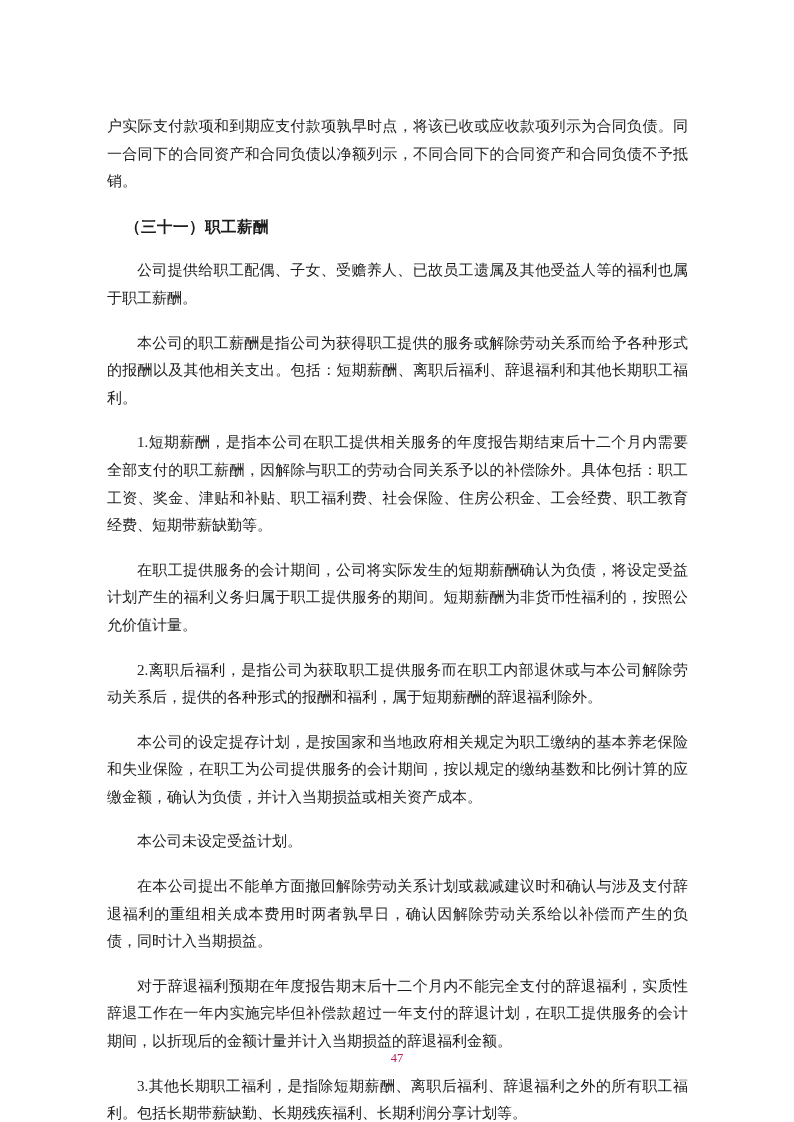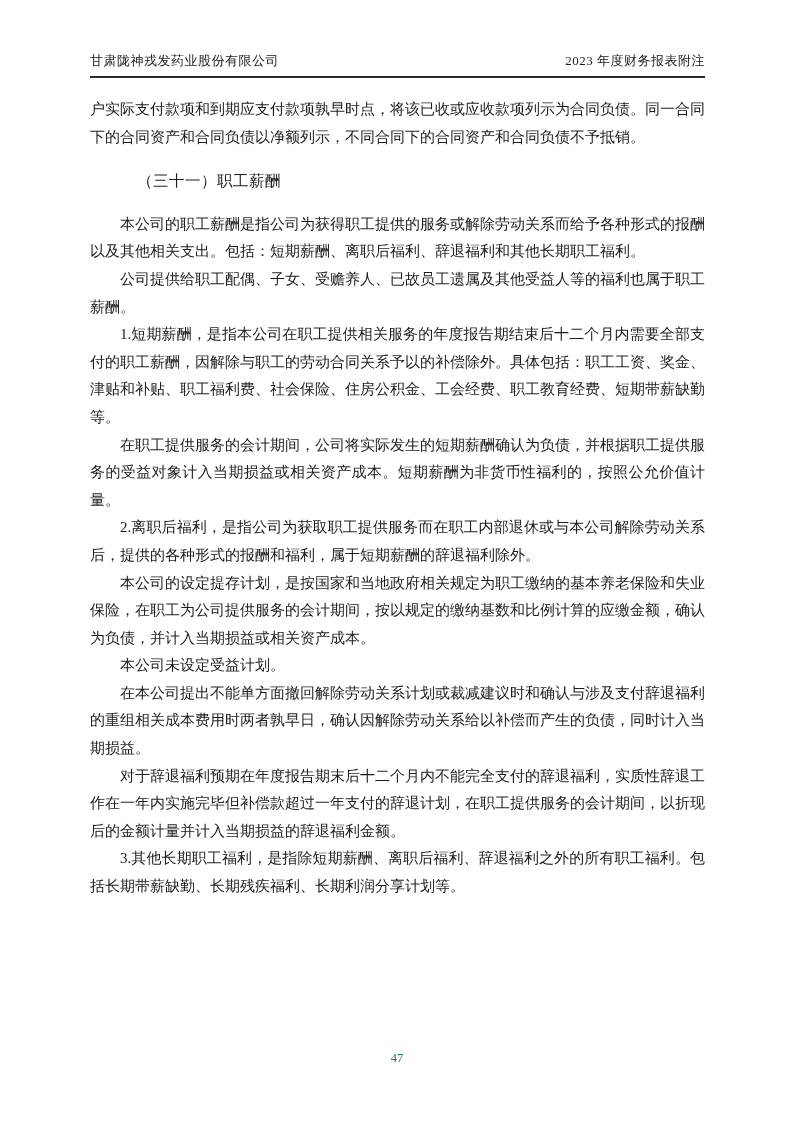--- a/index.html
+++ b/index.html
@@ -33,64 +33,60 @@
   .doc-body {
     position: absolute;
     top: 96px;
     left: 90px;
     width: 615px;
     font-size: 15px;
     line-height: 27.6px;
     text-align: justify;
   }
   .doc-body p {
-    margin: 0;
+    margin: 17px;
     text-indent: 2em;
     text-align: justify;
     text-align-last: left;
   }
   .doc-body p.no-indent {
     text-indent: 0;
   }
   .doc-body h3 {
-    margin: 16px;
+    margin: 4px;
     font-size: 15.5px;
     line-height: 27.6px;
-    font-weight: normal;
+    font-weight: bold;
     text-indent: 2em;
     font-family: "Liberation Sans", "DejaVu Sans", sans-serif;
     letter-spacing: 0.5px;
   }
   .footer {
     position: absolute;
     bottom: 56px;
     left: 0;
     width: 100%;
     text-align: center;
     font-size: 12.5px;
-    color: #15803d;
+    color: #be185d;
   }
 </style>
 </head>
 <body>
 
 <div class="page">
 
-  <div class="header">
-    <span>甘肃陇神戎发药业股份有限公司</span>
-    <span>2023 年度财务报表附注</span>
-  </div>
 
   <div class="doc-body" id="doc-body">
       <p class="no-indent">户实际支付款项和到期应支付款项孰早时点，将该已收或应收款项列示为合同负债。同一合同下的合同资产和合同负债以净额列示，不同合同下的合同资产和合同负债不予抵销。</p>
       <h3>（三十一）职工薪酬</h3>
+      <p>公司提供给职工配偶、子女、受赡养人、已故员工遗属及其他受益人等的福利也属于职工薪酬。</p>
       <p>本公司的职工薪酬是指公司为获得职工提供的服务或解除劳动关系而给予各种形式的报酬以及其他相关支出。包括：短期薪酬、离职后福利、辞退福利和其他长期职工福利。</p>
-      <p>公司提供给职工配偶、子女、受赡养人、已故员工遗属及其他受益人等的福利也属于职工薪酬。</p>
       <p>1.短期薪酬，是指本公司在职工提供相关服务的年度报告期结束后十二个月内需要全部支付的职工薪酬，因解除与职工的劳动合同关系予以的补偿除外。具体包括：职工工资、奖金、津贴和补贴、职工福利费、社会保险、住房公积金、工会经费、职工教育经费、短期带薪缺勤等。</p>
-      <p>在职工提供服务的会计期间，公司将实际发生的短期薪酬确认为负债，并根据职工提供服务的受益对象计入当期损益或相关资产成本。短期薪酬为非货币性福利的，按照公允价值计量。</p>
+      <p>在职工提供服务的会计期间，公司将实际发生的短期薪酬确认为负债，将设定受益计划产生的福利义务归属于职工提供服务的期间。短期薪酬为非货币性福利的，按照公允价值计量。</p>
       <p>2.离职后福利，是指公司为获取职工提供服务而在职工内部退休或与本公司解除劳动关系后，提供的各种形式的报酬和福利，属于短期薪酬的辞退福利除外。</p>
       <p>本公司的设定提存计划，是按国家和当地政府相关规定为职工缴纳的基本养老保险和失业保险，在职工为公司提供服务的会计期间，按以规定的缴纳基数和比例计算的应缴金额，确认为负债，并计入当期损益或相关资产成本。</p>
       <p>本公司未设定受益计划。</p>
       <p>在本公司提出不能单方面撤回解除劳动关系计划或裁减建议时和确认与涉及支付辞退福利的重组相关成本费用时两者孰早日，确认因解除劳动关系给以补偿而产生的负债，同时计入当期损益。</p>
       <p>对于辞退福利预期在年度报告期末后十二个月内不能完全支付的辞退福利，实质性辞退工作在一年内实施完毕但补偿款超过一年支付的辞退计划，在职工提供服务的会计期间，以折现后的金额计量并计入当期损益的辞退福利金额。</p>
       <p>3.其他长期职工福利，是指除短期薪酬、离职后福利、辞退福利之外的所有职工福利。包括长期带薪缺勤、长期残疾福利、长期利润分享计划等。</p>
     </div>
 
   <div class="footer">
     <span>47</span>

